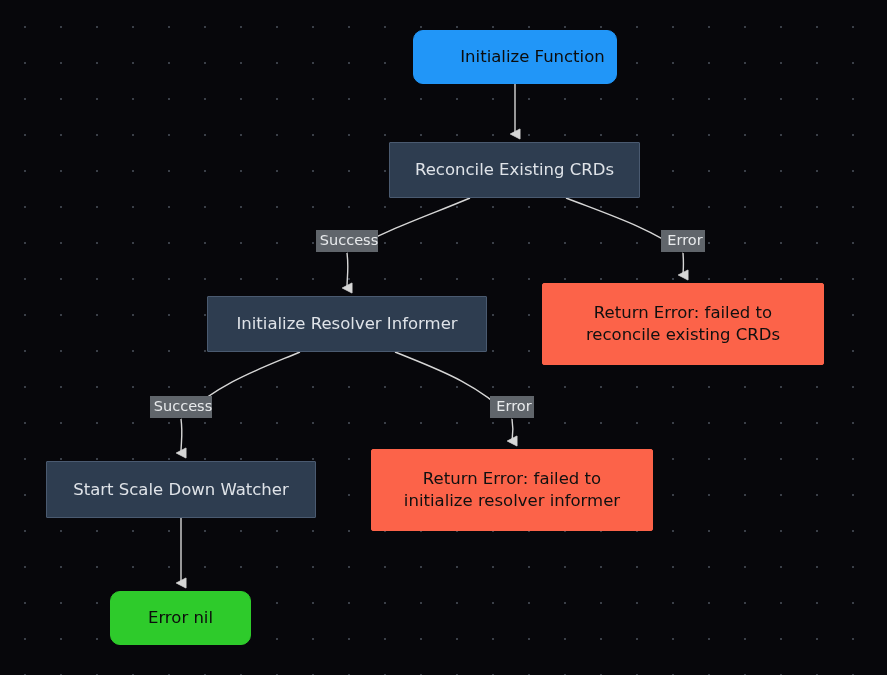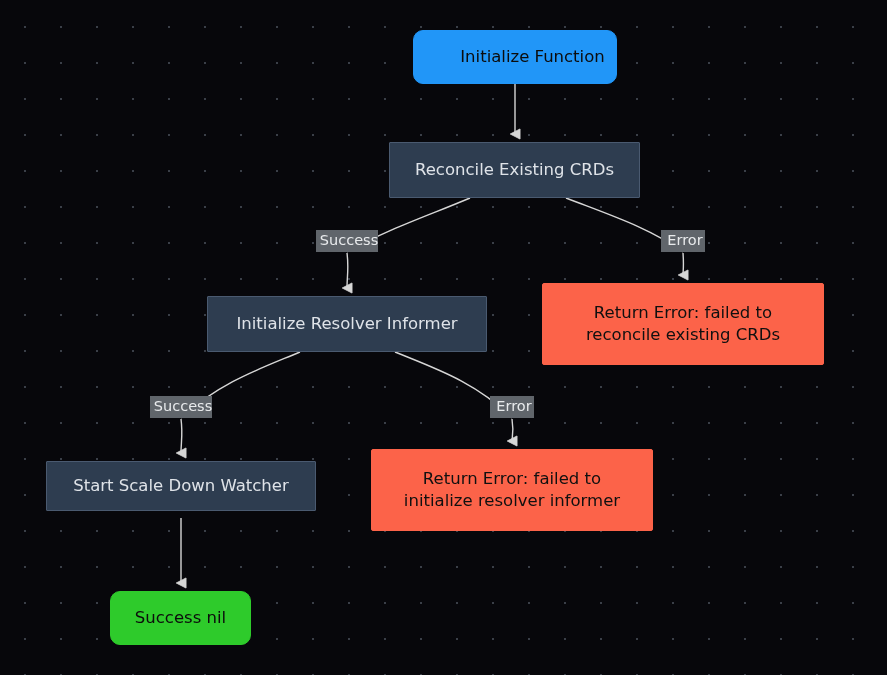--- a/index.html
+++ b/index.html
@@ -118,26 +118,26 @@
 
   <div class="node node-process" style="left: 207px; top: 296px; width: 280px; height: 56px;">
     <span>Initialize Resolver Informer</span>
   </div>
 
   <div class="node node-error" style="left: 371px; top: 449px; width: 282px; height: 82px;">
     <span>Return Error: failed to
 initialize resolver informer</span>
   </div>
 
-  <div class="node node-process" style="left: 46px; top: 461px; width: 270px; height: 50px;">
+  <div class="node node-process" style="left: 46px; top: 461px; width: 270px; height: 57px;">
     <span>Start Scale Down Watcher</span>
   </div>
 
   <div class="node node-success" style="left: 110px; top: 591px; width: 141px; height: 54px;">
-    <span>Success nil</span>
+    <span>Error nil</span>
   </div>
 
   <div class="edge-label" style="left: 316px; top: 230px; width: 62px; height: 22px;">
     <span>Success</span>
   </div>
 
   <div class="edge-label" style="left: 661px; top: 230px; width: 44px; height: 22px;">
     <span>Error</span>
   </div>
 

